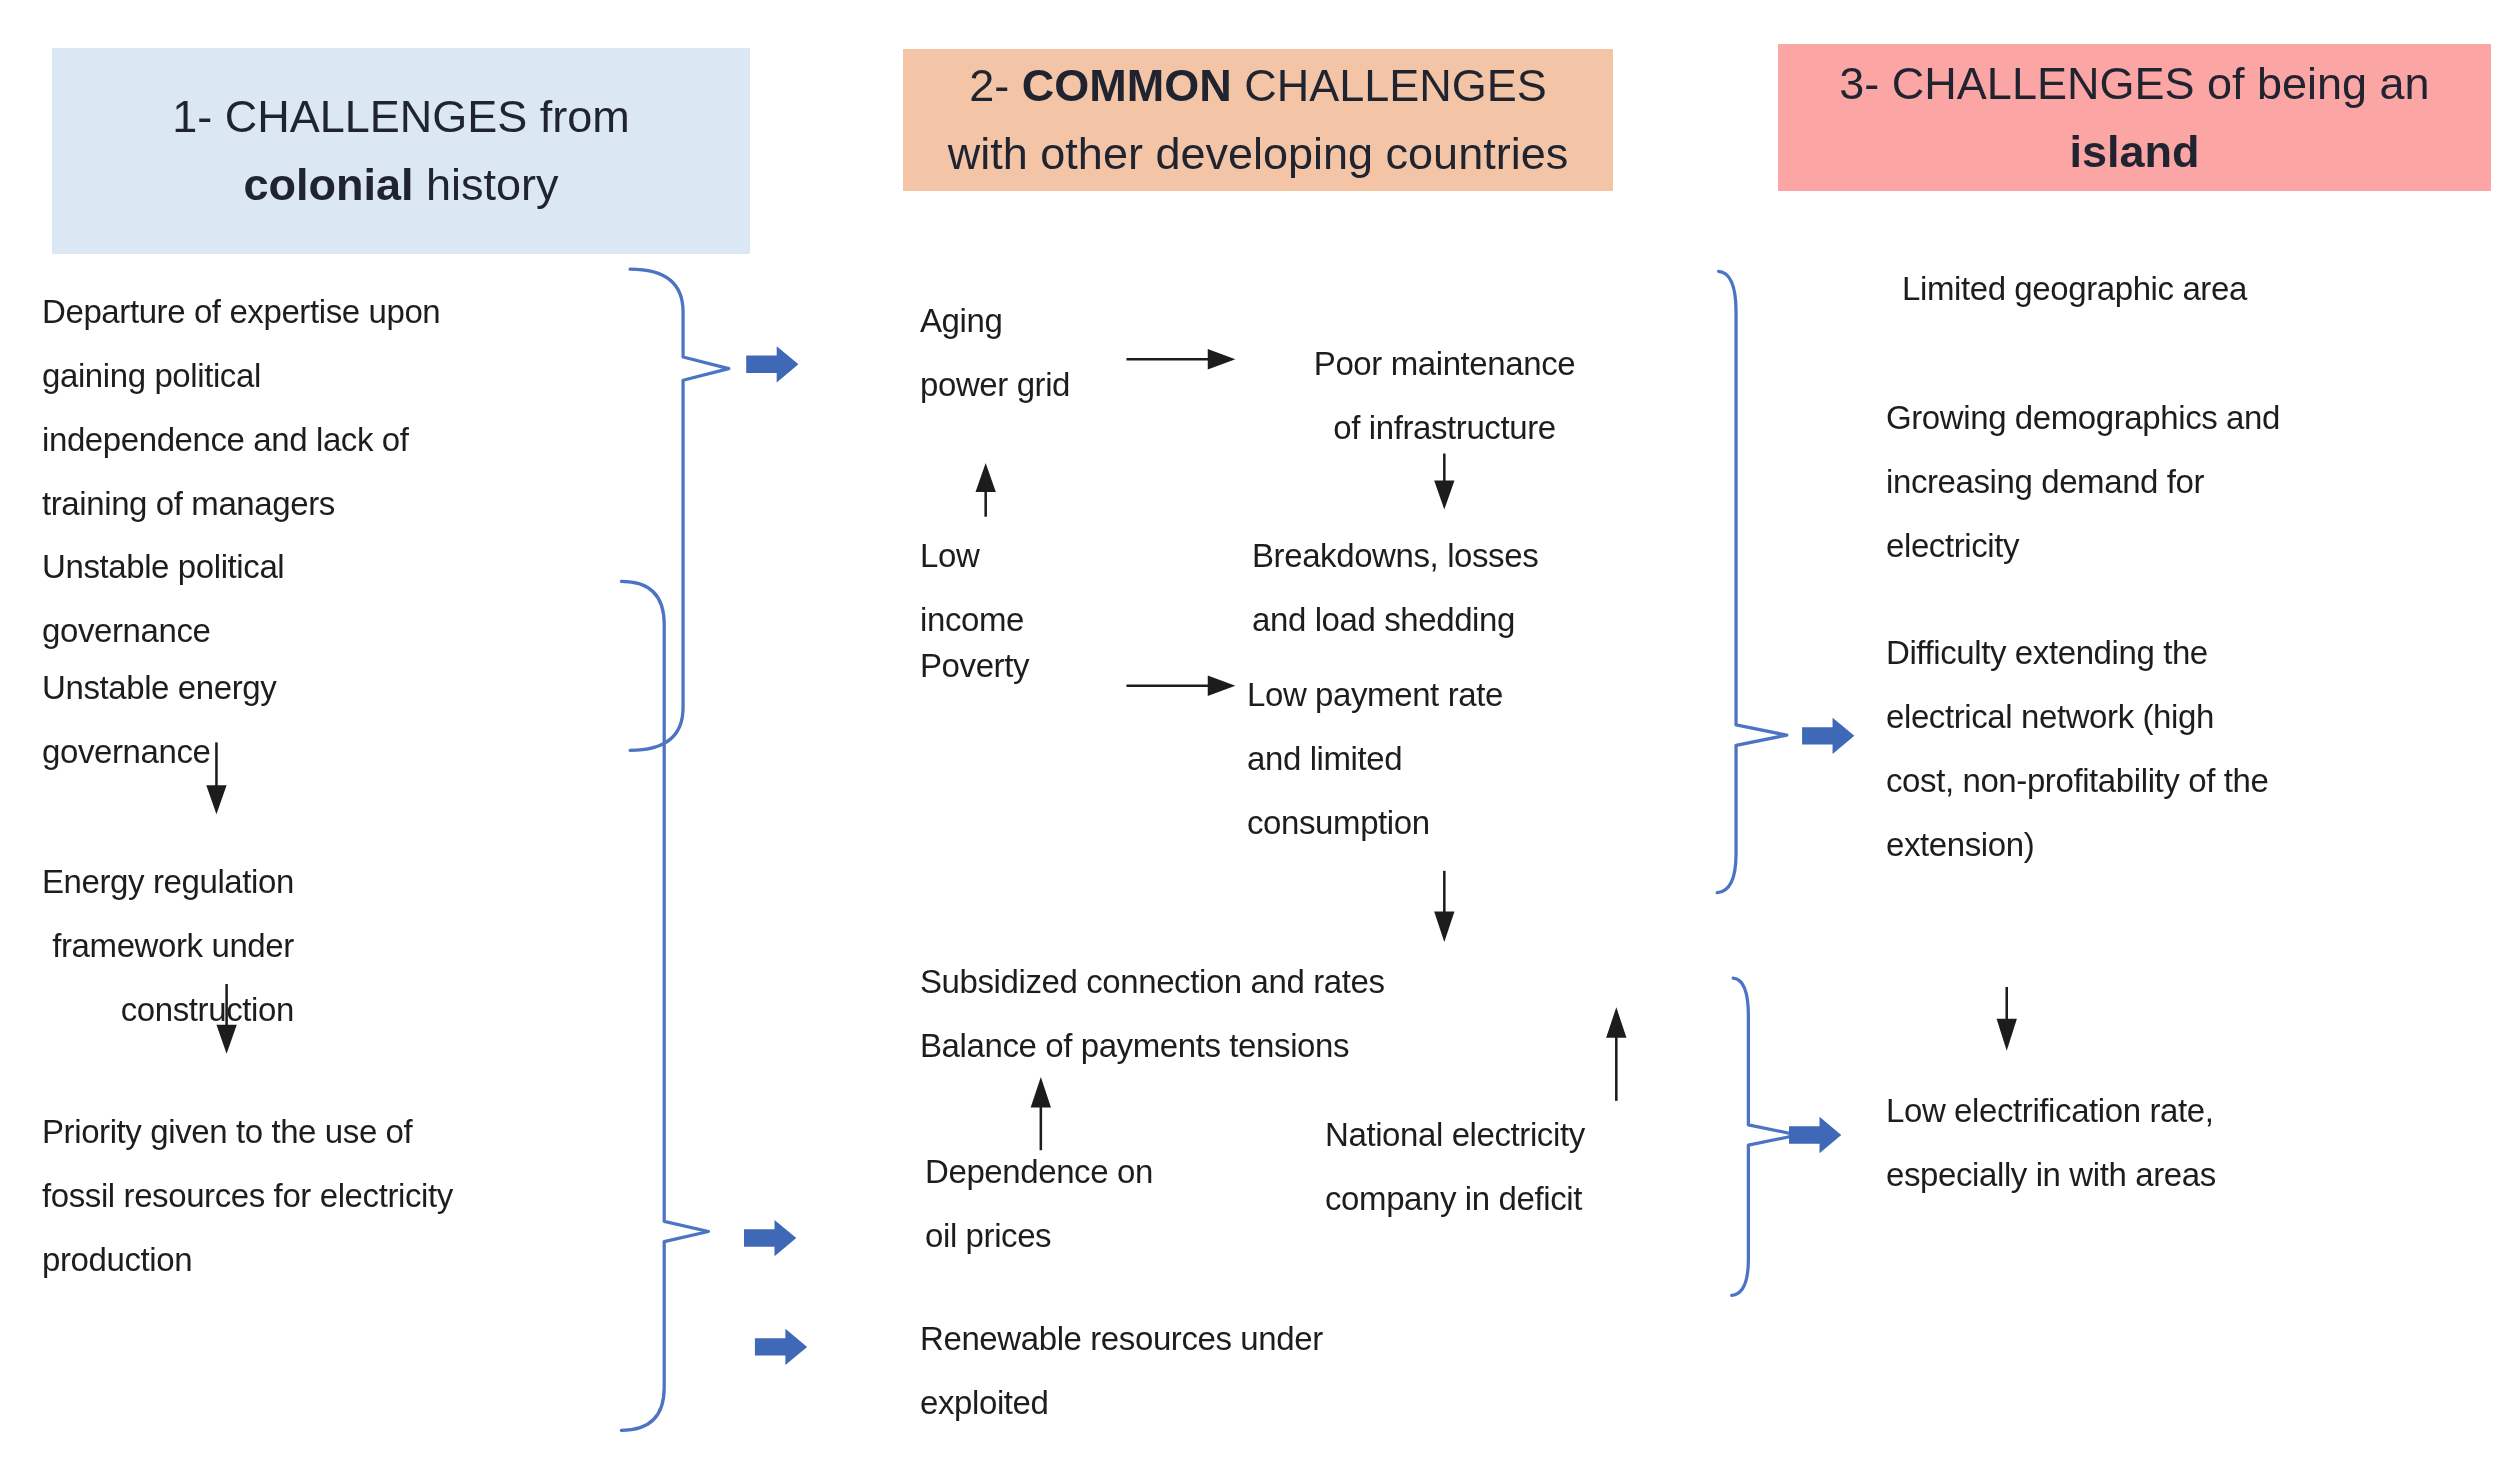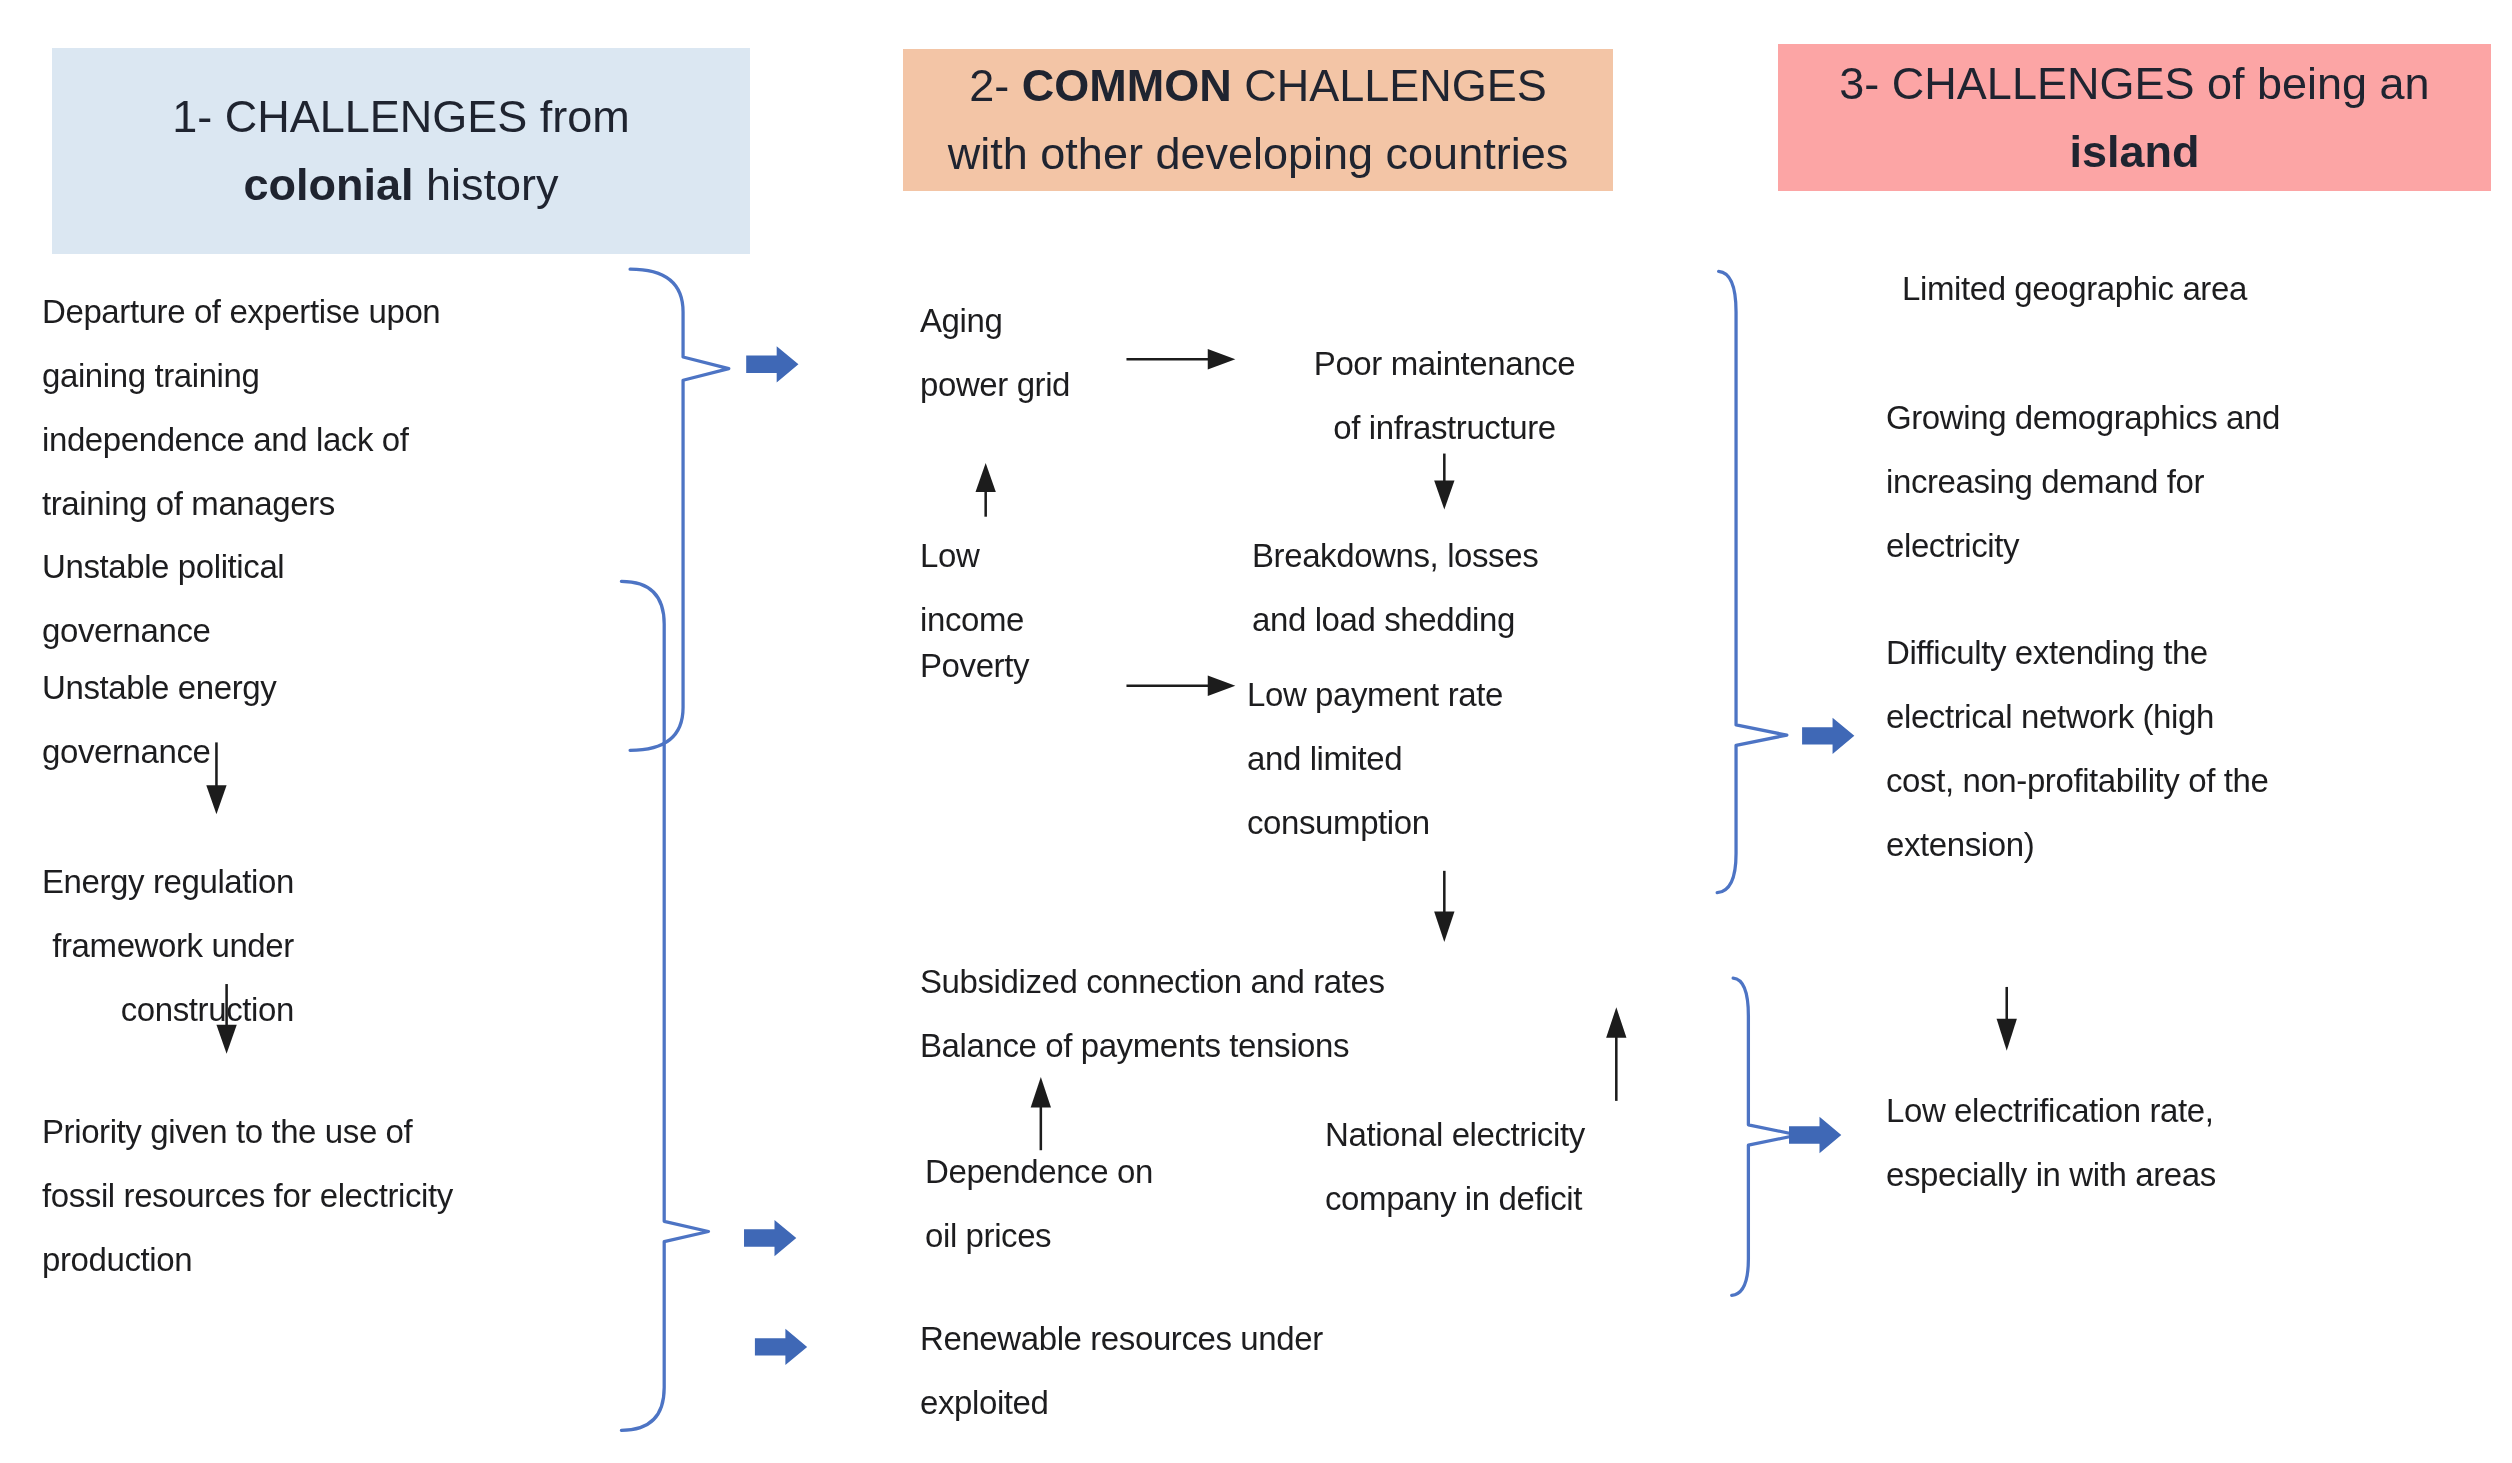--- a/index.html
+++ b/index.html
@@ -63,21 +63,21 @@
     <div><span>with other developing countries</span></div>
   </div>
 
   <div class="hdr" id="h3">
     <div><span>3- CHALLENGES of being an</span></div>
     <div><b>island</b></div>
   </div>
 
   <div class="blk" id="c1b0">
     <span>Departure of expertise upon</span>
-    <span>gaining training</span>
+    <span>gaining political</span>
     <span>independence and lack of</span>
     <span>training of managers</span>
   </div>
   <div class="blk" id="c1b1">
     <span>Unstable political</span>
     <span>governance</span>
   </div>
   <div class="blk" id="c1b2">
     <span>Unstable energy</span>
     <span>governance</span>

